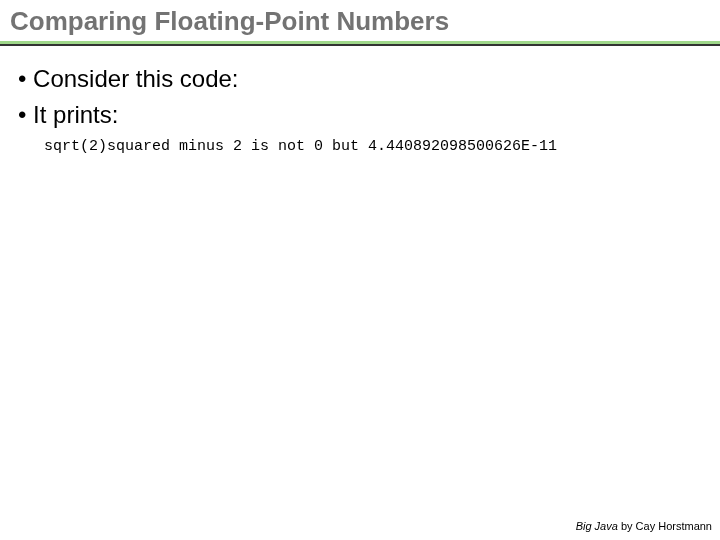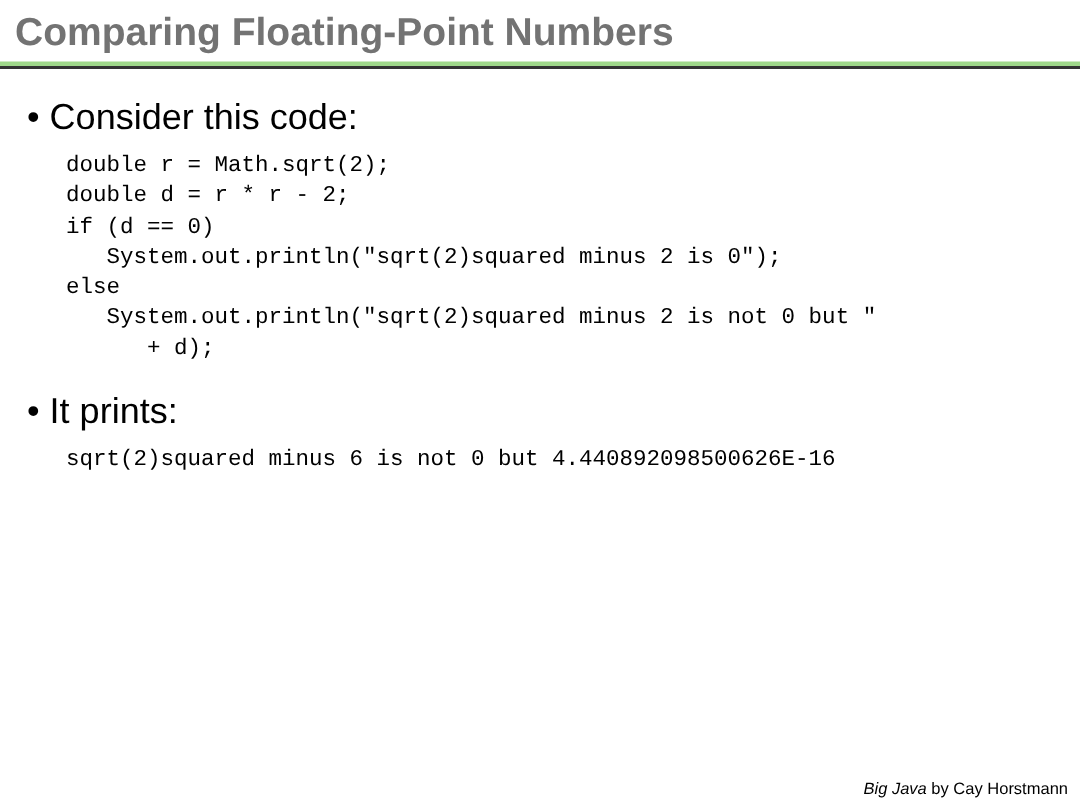--- a/index.html
+++ b/index.html
@@ -75,29 +75,22 @@
 </head>
 <body>
 
 <div class="title-bar">
   <div class="title">Comparing Floating-Point Numbers</div>
 </div>
 <div class="underline"></div>
 
 <div class="content">
   <div class="bullet">Consider this code:</div>
-  <div class="code">double r = Math.sqrt(2);
-double d = r * r - 2;
-if (d == 0)
-   System.out.println("sqrt(2)squared minus 2 is 0");
-else
-   System.out.println("sqrt(2)squared minus 2 is not 0 but "
-      + d);</div>
 
   <div class="bullet">It prints:</div>
-  <div class="code">sqrt(2)squared minus 6 is not 0 but 4.440892098500626E-16</div>
+  <div class="code">sqrt(2)squared minus 2 is not 0 but 4.440892098500626E-11</div>
 </div>
 
 <div class="footer">
   <div>
     <span class="book">Big Java</span><span> by Cay Horstmann</span>
   </div>
 </div>
 
 </body></html>

